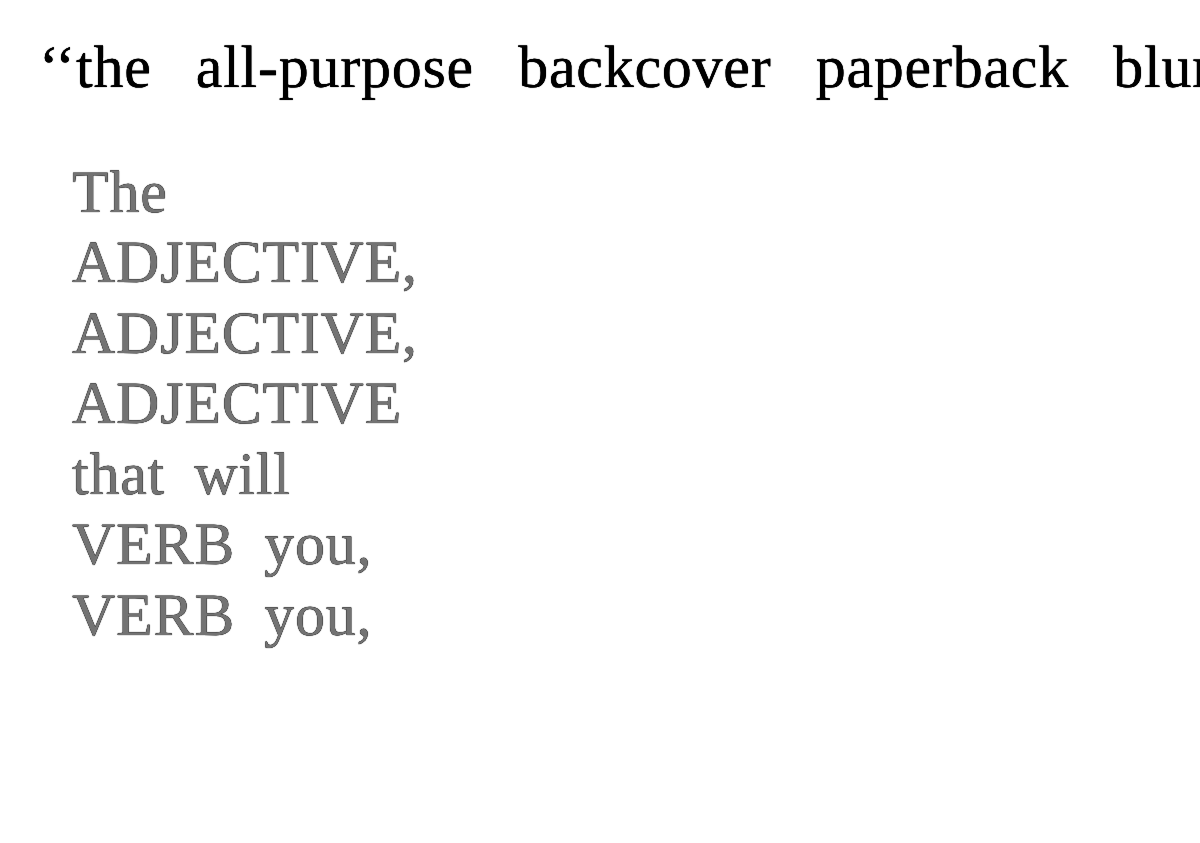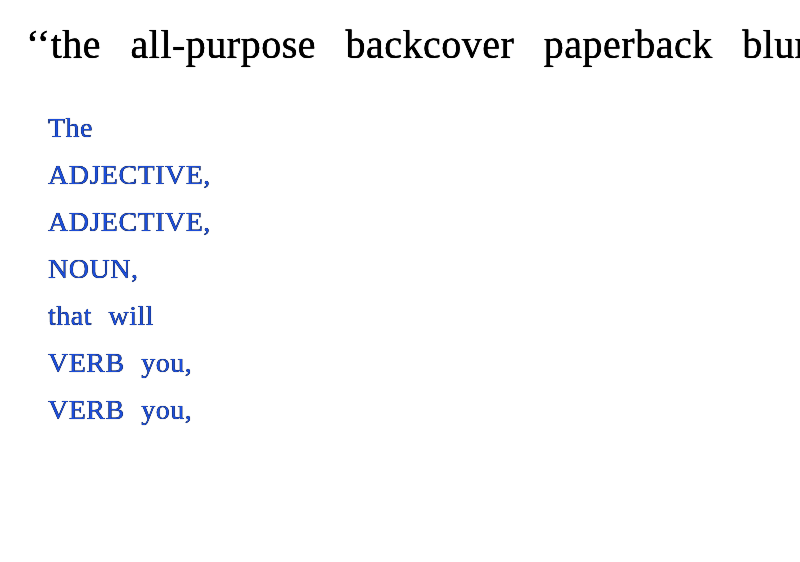--- a/index.html
+++ b/index.html
@@ -30,38 +30,38 @@
     color: #000000;
     
     text-shadow: 0 0 0.7px #000000, 0 0 0.4px #000000;
   }
   .lines {
     position: absolute;
     left: 48px;
     top: 104px;
   }
   .line {
-    font-size: 28px;
+    font-size: 40px;
     line-height: 47px;
     height: 47px;
     letter-spacing: 0.5px;
     word-spacing: 9px;
     white-space: nowrap;
-    color: #1d4ed8;
+    color: #737373;
     text-shadow: 0 0 0.7px #000000, 0 0 0.4px #000000;
   }
 </style>
 </head>
 <body>
 
 <div class="page">
   <div class="title">‘‘the all-purpose backcover paperback blurb,’’</div>
 
   <div class="lines">
     <div class="line">The</div>
     <div class="line">ADJECTIVE,</div>
     <div class="line">ADJECTIVE,</div>
-    <div class="line">NOUN,</div>
+    <div class="line">ADJECTIVE</div>
     <div class="line">that will</div>
     <div class="line">VERB you,</div>
     <div class="line">VERB you,</div>
   </div>
 </div>
 
 </body></html>

